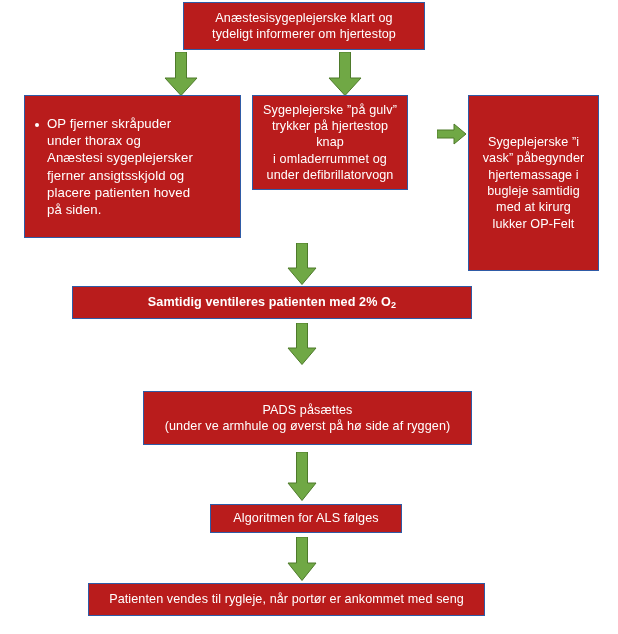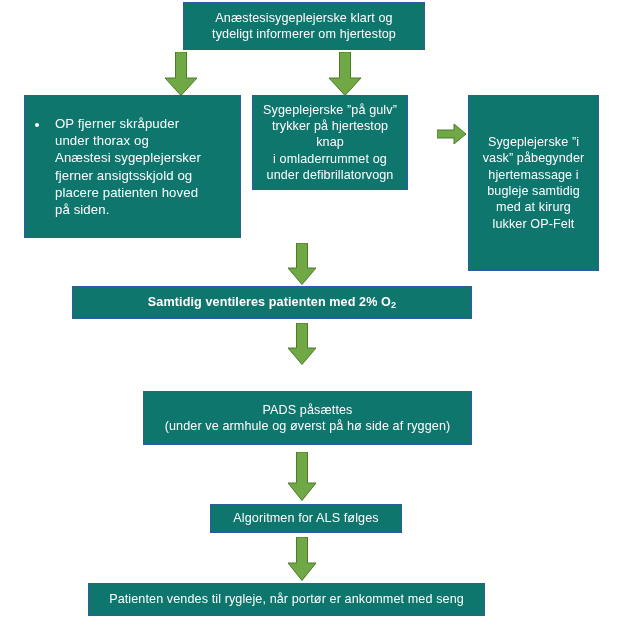--- a/index.html
+++ b/index.html
@@ -16,21 +16,21 @@
     width: 618px;
     height: 634px;
     background: #ffffff;
     overflow: hidden;
   }
 
   
   .box {
     position: absolute;
     box-sizing: border-box;
-    background: #0f766e;
+    background: #b91c1c;
     border: 1px solid #2f5ba6;
     color: #ffffff;
     display: flex;
     align-items: center;
     justify-content: center;
     text-align: center;
     line-height: 1.30;
     letter-spacing: 0.1px;
     -webkit-font-smoothing: antialiased;
   }
@@ -46,21 +46,21 @@
   .box-2 { 
     left: 24px; top: 95px; width: 217px; height: 143px;
     font-size: 13.2px;
     justify-content: flex-start;
     text-align: left;
   }
   .box-2 .txt {
     padding: 0 8px 0 10px;
     display: flex;
     align-items: flex-start;
-    gap: 16px;
+    gap: 8px;
   }
   .bullet-dot {
     flex: 0 0 auto;
     width: 4px;
     height: 4px;
     border-radius: 50%;
     background: #ffffff;
     margin-top: 8px;
   }
   .bullet-text { flex: 1 1 auto; }

